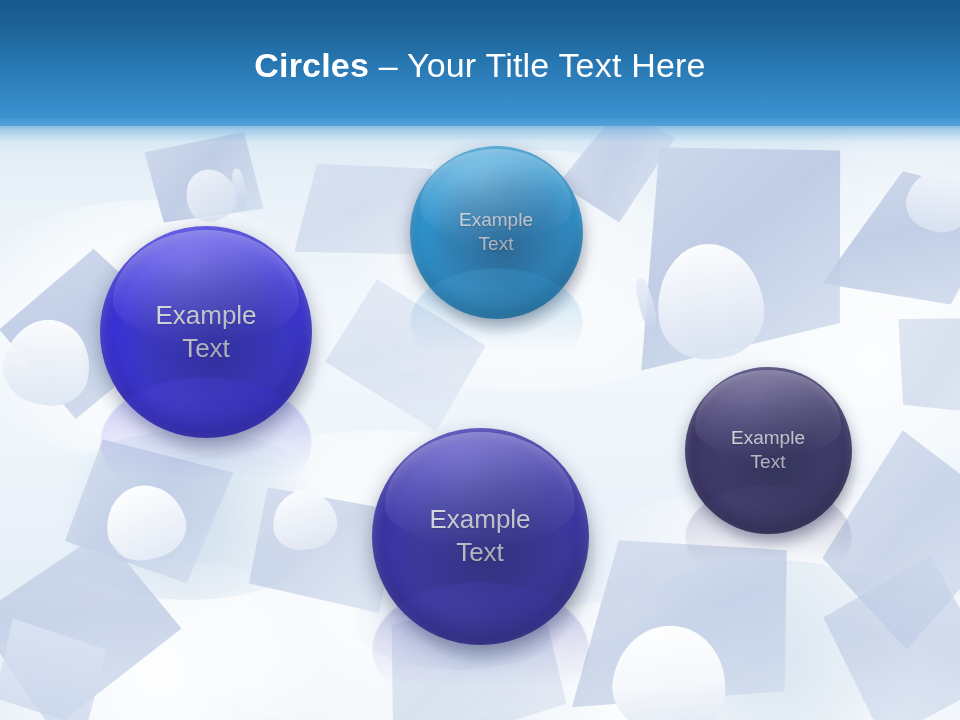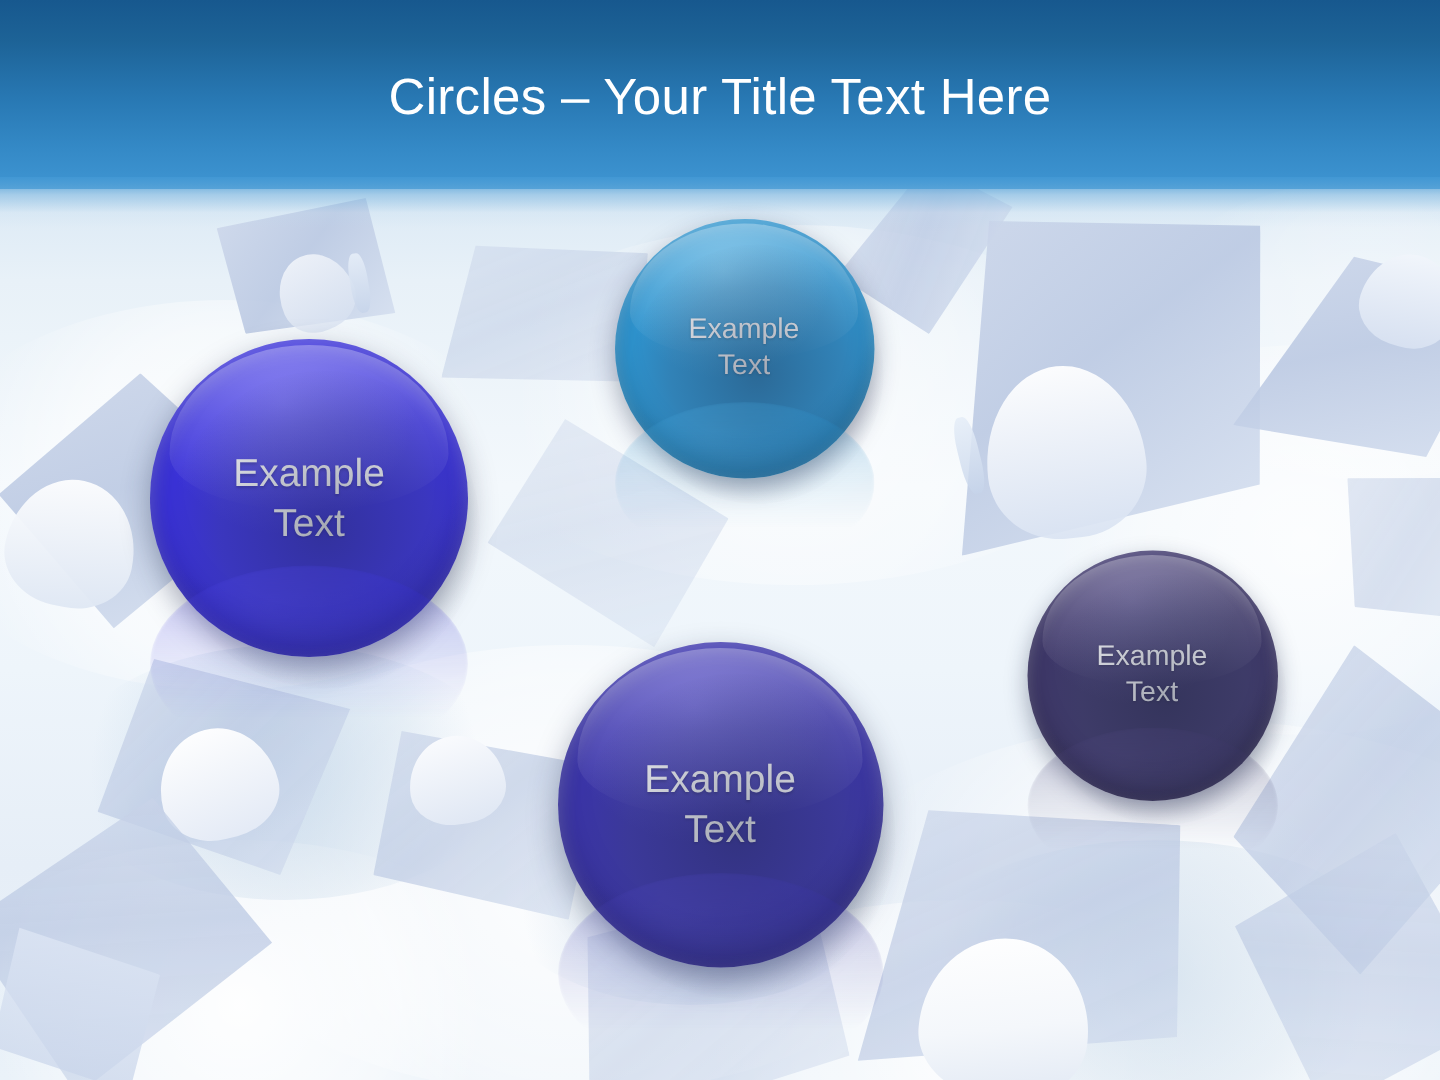--- a/index.html
+++ b/index.html
@@ -119,21 +119,21 @@
     left: 0; top: 44px;
     width: 960px;
     text-align: center;
     z-index: 6;
     color: #ffffff;
     font-size: 34px;
     line-height: 42px;
     letter-spacing: 0.2px;
     white-space: nowrap;
   }
-  .slide-title .t-bold { font-weight: normal; margin-top: 44px; }
+  .slide-title .t-bold { font-weight: bold; margin-top: 44px; }
   .slide-title .t-light { font-weight: normal; }
 
   
   .circle-group {
     position: absolute;
     z-index: 10;
   }
   .circle {
     position: absolute;
     left: 0; top: 0;

